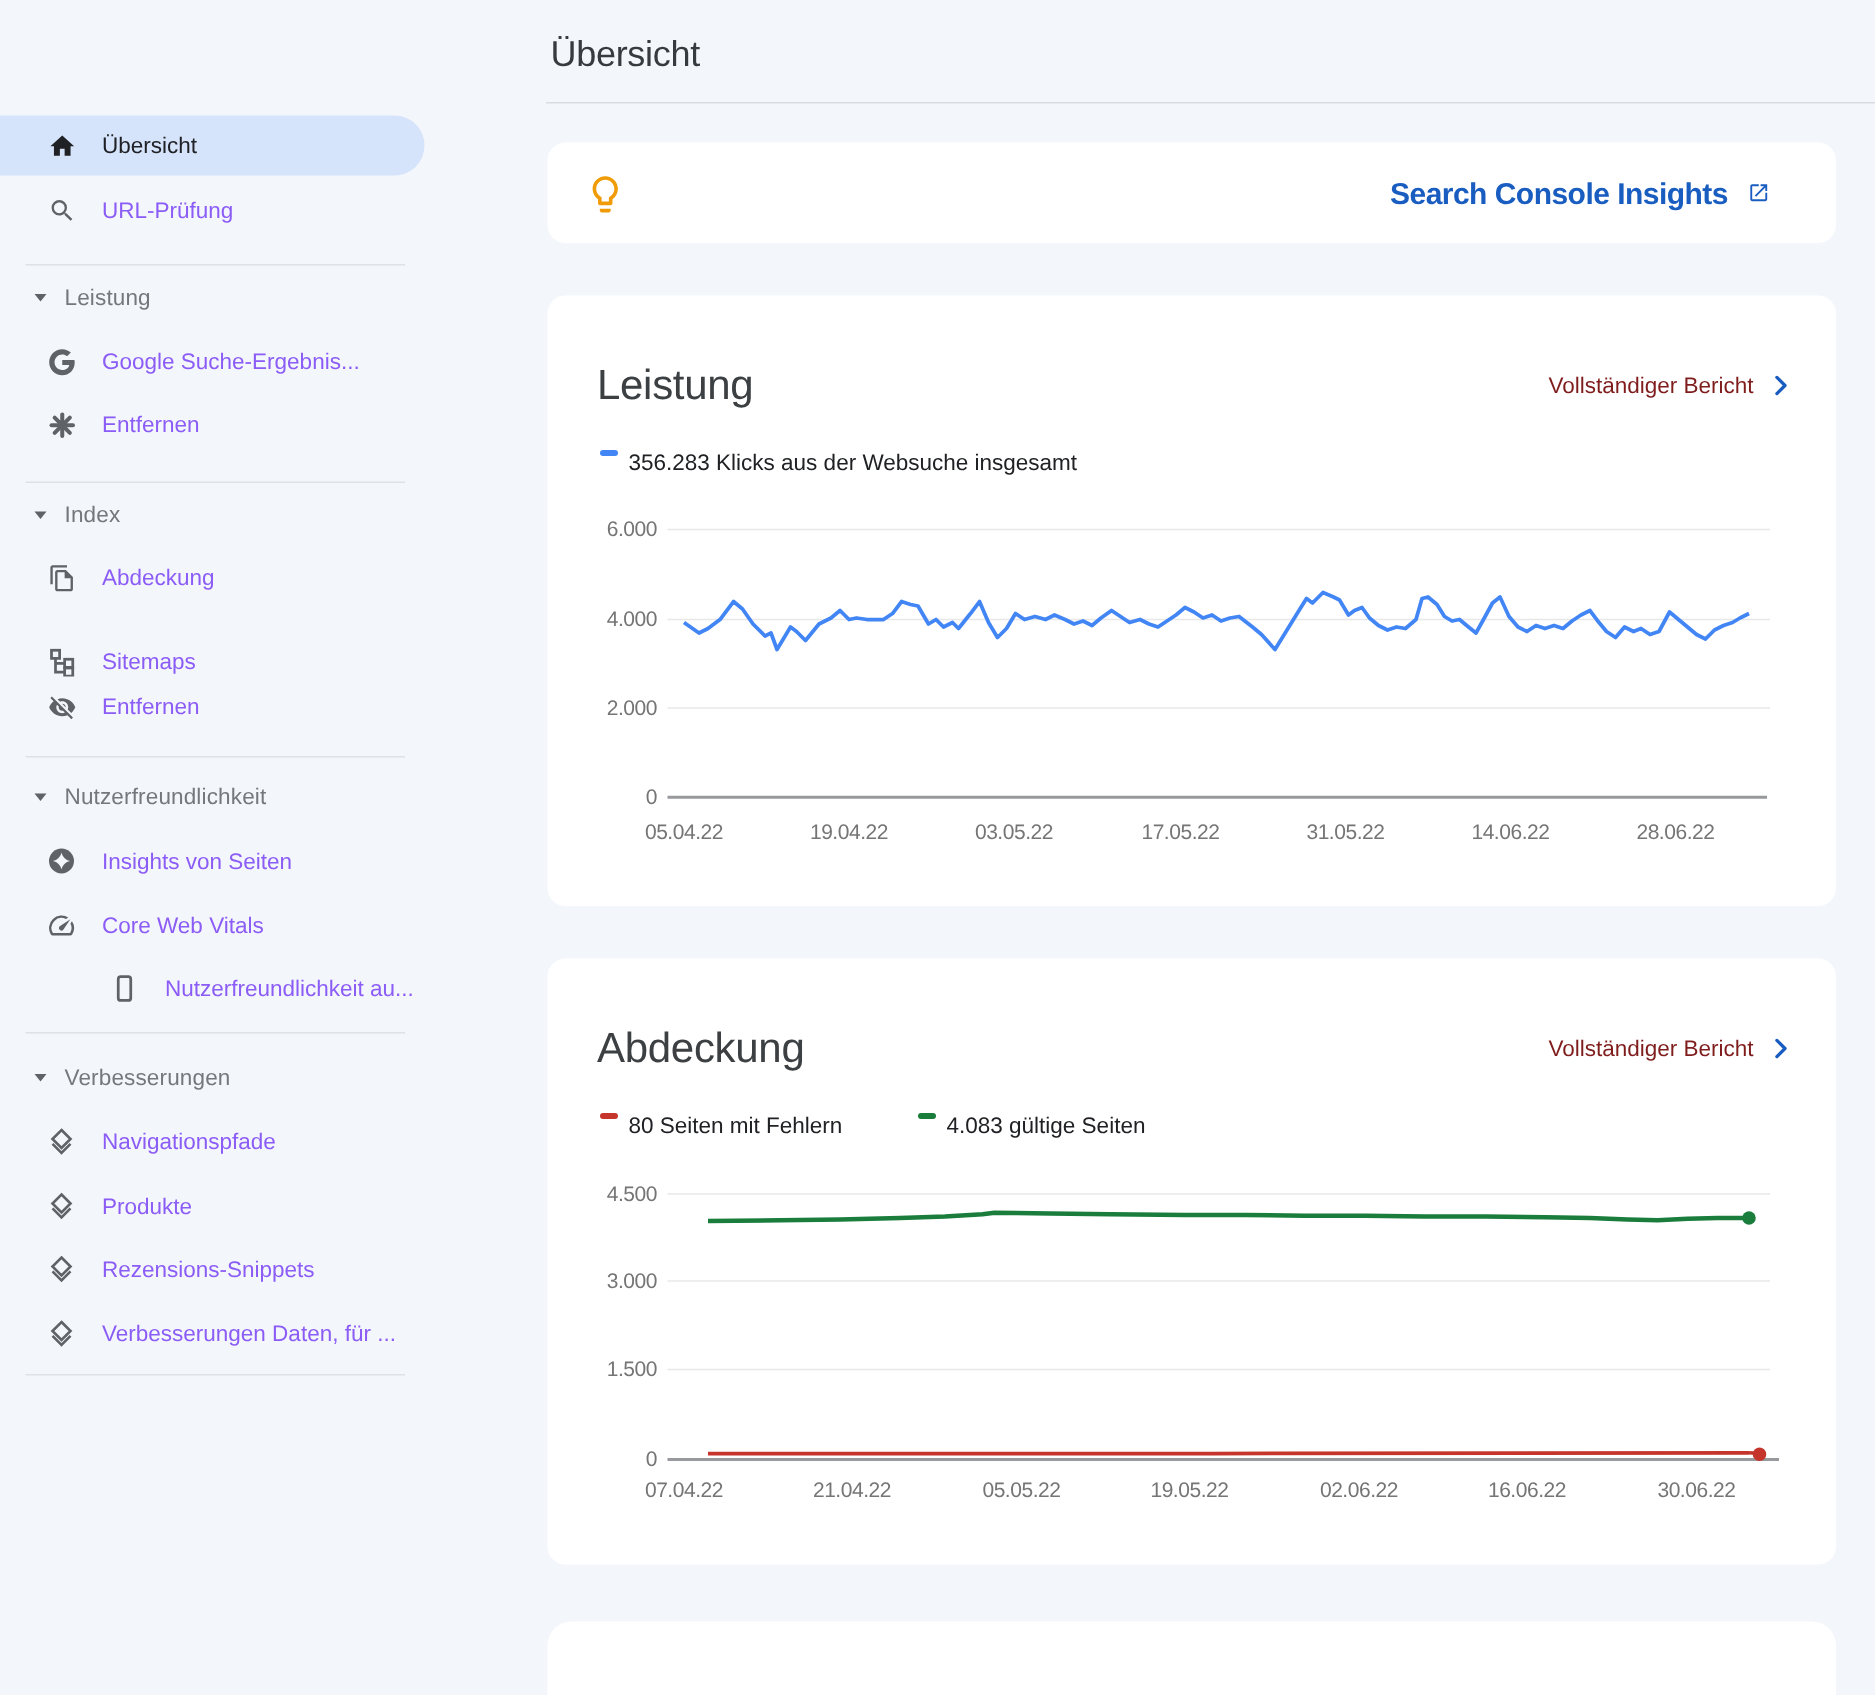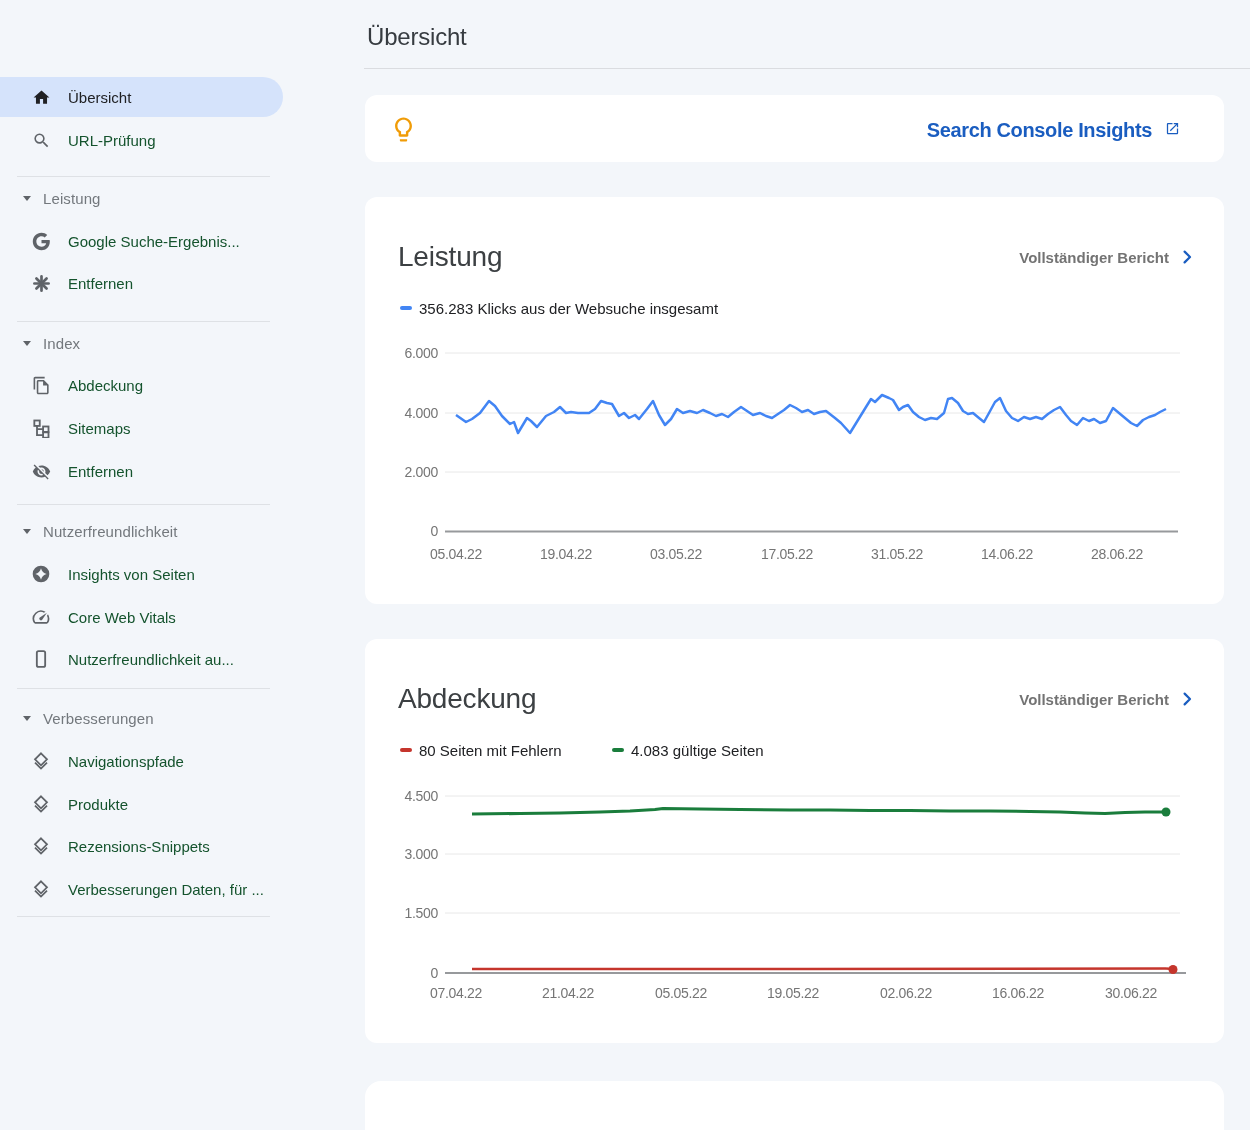--- a/index.html
+++ b/index.html
@@ -4,34 +4,34 @@
 <title>Übersicht</title>
 <style>
   * { margin:0; padding:0; box-sizing:border-box; }
   html,body { width:1250px; height:1130px; overflow:hidden; }
   body { background:#f3f6fa; font-family:"Liberation Sans", sans-serif; position:relative; }
   .abs { position:absolute; }
   
   .pill { left:0; top:77px; width:283px; height:40px; background:#d5e3fb; border-radius:0 20px 20px 0; }
   .navrow { left:0; width:283px; height:42px; display:flex; align-items:center; }
   .navrow .ic { position:absolute; left:31px; width:20px; height:20px; display:flex; align-items:center; justify-content:center; }
-  .navrow .lbl { position:absolute; left:68px; font-size:15px; color:#14532d; white-space:nowrap; }
+  .navrow .lbl { position:absolute; left:68px; font-size:15px; color:#8b5cf6; white-space:nowrap; }
   .navrow.sel .lbl { color:#202124; }
   .sep { left:17px; width:253px; height:1px; background:#dee1e5; }
   .shead { left:0; width:283px; height:20px; display:flex; align-items:center; }
   .shead .tri { position:absolute; left:23px; width:0; height:0; border-left:4.5px solid transparent; border-right:4.5px solid transparent; border-top:5px solid #5f6368; }
   .shead .lbl { position:absolute; left:43px; font-size:15px; color:#73787d; letter-spacing:.1px; white-space:nowrap; }
   
   .title { left:367px; top:23px; font-size:24px; color:#363b40; letter-spacing:-.2px;}
   .hline { left:364px; top:68px; width:886px; height:1px; background:#dadce0; }
   .card { background:#fff; border-radius:12px; }
   .ctitle { position:absolute; left:33px; top:44px; font-size:28px; color:#3c4043; letter-spacing:-.2px; }
-  .clink { position:absolute; right:55px; top:52px; font-size:15px; font-weight:700; color:#737373; letter-spacing:0px; }
+  .clink { position:absolute; right:55px; top:52px; font-size:15px; font-weight:400; color:#7f1d1d; letter-spacing:0px; }
   .chev { position:absolute; right:32px; top:53px; }
-  .legend { position:absolute; top:103px; height:16px; display:flex; align-items:center; }
+  .legend { position:absolute; top:103px; height:16px; display:flex; align-items:flex-start; }
   .dash { width:12px; height:4px; border-radius:2px; }
   .ltext { font-size:15px; color:#202124; margin-left:7px; white-space:nowrap; }
 </style>
 </head>
 <body>
 
   <div class="abs pill"></div>
   <div class="abs navrow sel" style="top:76px;">
     <span class="ic">
       <svg width="19" height="19" viewBox="0 0 24 24" fill="#202124">
@@ -78,21 +78,21 @@
     <span class="lbl">Index</span>
   </div>
   <div class="abs navrow" style="top:364px;">
     <span class="ic">
       <svg width="19" height="19" viewBox="0 0 24 24" fill="#5f6368">
         <path d="M16 1H4c-1.1 0-2 .9-2 2v14h2V3h12V1zm-1 4H8c-1.1 0-2 .9-2 2v14c0 1.1.9 2 2 2h11c1.1 0 2-.9 2-2V11l-6-6zm4 16H8V7h6v5h5v9z"></path>
       </svg>
     </span>
     <span class="lbl">Abdeckung</span>
   </div>
-  <div class="abs navrow" style="top:407px;">
+  <div class="abs navrow" style="top:420px;">
     <span class="ic">
       <svg width="20" height="20" viewBox="0 0 24 24" fill="none" stroke="#5f6368" stroke-width="2.2">
         <rect x="4" y="3" width="6.5" height="6.5"></rect>
         <rect x="14.5" y="10.2" width="6.5" height="6.5"></rect>
         <rect x="14.5" y="17.2" width="6.5" height="6.5"></rect>
         <path d="M7.2 9.5v11h7.3M7.2 13.4h7.3"></path>
       </svg>
     </span>
     <span class="lbl">Sitemaps</span>
   </div>
@@ -119,21 +119,21 @@
     <span class="lbl">Insights von Seiten</span>
   </div>
   <div class="abs navrow" style="top:596px;">
     <span class="ic">
       <svg width="20" height="20" viewBox="0 0 24 24" fill="#5f6368">
         <path d="M20.38 8.57l-1.23 1.85a8 8 0 0 1-.22 7.58H5.07A8 8 0 0 1 15.58 6.85l1.85-1.23A10 10 0 0 0 3.35 19a2 2 0 0 0 1.72 1h13.85a2 2 0 0 0 1.74-1 10 10 0 0 0-.27-10.44zm-9.79 6.84a2 2 0 0 0 2.83 0l5.66-8.49-8.49 5.66a2 2 0 0 0 0 2.83z"></path>
       </svg>
     </span>
     <span class="lbl">Core Web Vitals</span>
   </div>
-  <div class="abs navrow" style="top:638px;">
+  <div class="abs navrow" style="top:638px;margin-left:42px;">
     <span class="ic">
       <svg width="20" height="20" viewBox="0 0 24 24" fill="none" stroke="#5f6368" stroke-width="2.2">
         <rect x="7" y="2.5" width="10" height="19" rx="2"></rect>
       </svg>
     </span>
     <span class="lbl">Nutzerfreundlichkeit au...</span>
   </div>
   <div class="abs sep" style="top:688px;"></div>
   <div class="abs shead" style="top:708px;padding-left:43px;">
     <span class="tri"></span>

